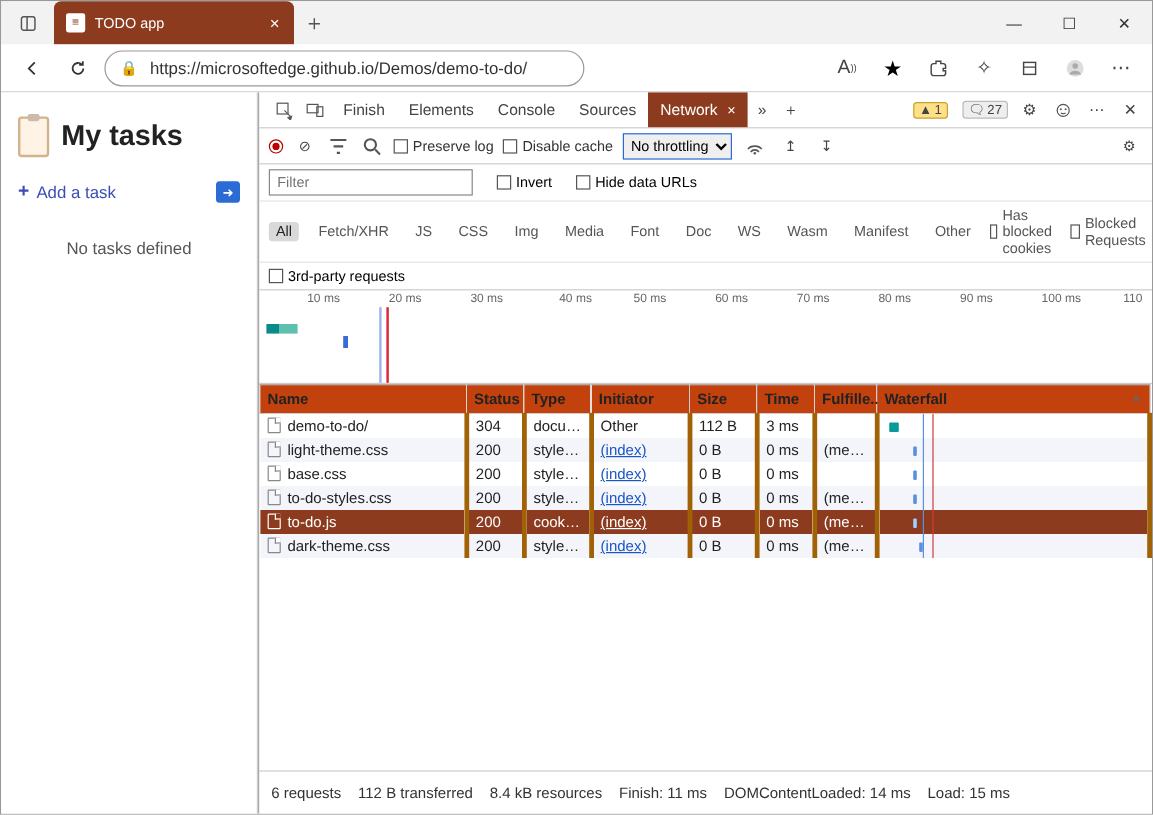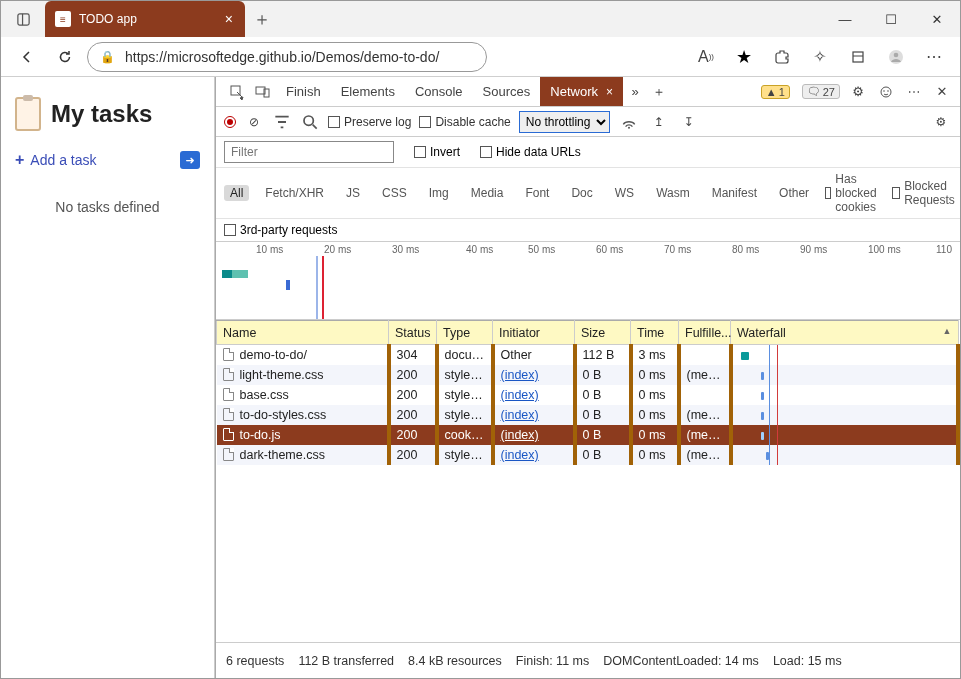--- a/index.html
+++ b/index.html
@@ -65,21 +65,21 @@
   .timeline { height:78px; border-bottom:1px solid #ccc; position:relative; font-size:10px; color:#666; }
   .timeline .ticks { position:absolute; top:2px; left:0; right:0; display:flex; }
   .timeline .tick { position:absolute; top:0; }
   .timeline .tlbar1 { position:absolute; top:28px; left:6px; width:26px; height:8px; background:linear-gradient(to right,#0a8a8a 0,#0a8a8a 40%,#5ec1b0 40%,#5ec1b0 100%); }
   .timeline .tlbar2 { position:absolute; top:38px; left:70px; width:4px; height:10px; background:#3a6bd4; }
   .timeline .redline { position:absolute; top:14px; bottom:0; left:106px; width:2px; background:#d23; }
   .timeline .blueline { position:absolute; top:14px; bottom:0; left:100px; width:2px; background:#3a6bd4; opacity:.5;}
 
   .grid { flex:1; position:relative; font-size:12.5px; color:#222; overflow:hidden; }
   .grid table { width:100%; border-collapse:collapse; table-layout:fixed; }
-  .grid thead th { border:1px solid #ccc; border-top:1px solid #aaa; text-align:left; font-weight:400; padding:4px 6px; background:#fef9c3; height:24px; position:relative;}
+  .grid thead th { border:1px solid #ccc; border-top:1px solid #aaa; text-align:left; font-weight:700; padding:4px 6px; background:#c2410c; height:24px; position:relative;}
   .grid thead th.sort::after { content:"▲"; position:absolute; right:6px; color:#666; font-size:9px;}
   .grid tbody td { border-right:4px solid #a16207; padding:3px 6px; height:20px; white-space:nowrap; overflow:hidden; text-overflow:ellipsis;}
   .grid tbody tr:nth-child(even) td { background:#f3f5fb; }
   .grid tbody tr.selected td { background:#8c3b1e; color:#fff; }
   .grid tbody tr.selected td a { color:#fff; }
   .grid td.num { text-align:left; }
   .grid td a { color:#1a56c4; text-decoration:underline; }
   .grid .fileicon { display:inline-block; width:11px; height:13px; border:1px solid #888; border-radius:1px; margin-right:6px; vertical-align:-2px; position:relative; }
   .grid .fileicon::after { content:""; position:absolute; right:-1px; top:-1px; width:4px; height:4px; background:#fff; border-left:1px solid #888; border-bottom:1px solid #888;}
   .grid tr.selected .fileicon { border-color:#fff; }

